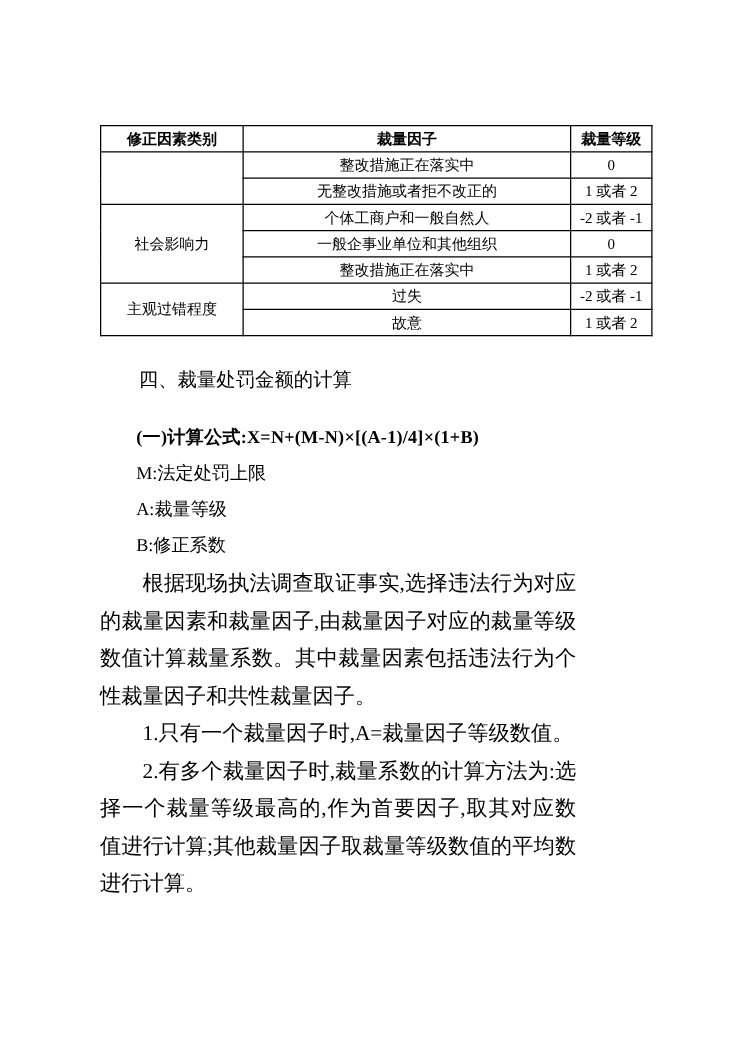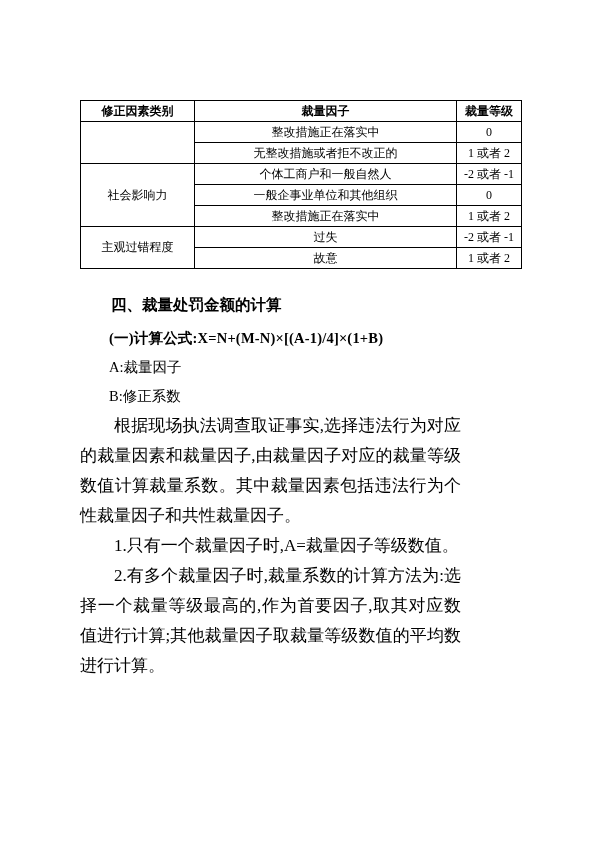--- a/index.html
+++ b/index.html
@@ -32,26 +32,26 @@
     font-family: "Liberation Serif", "DejaVu Serif", serif;
   }
   table.factors th { font-weight: bold; }
   col.c-cat   { width: 114px; }
   col.c-fac   { width: 262px; }
   col.c-grade { width: 65px;  }
   
   .section-title {
     margin-top: 24px;
     font-size: 15.5px;
-    font-weight: bold;
+    font-weight: normal;
     text-indent: 2em;
     line-height: 24px;
   }
   .formula-line {
-    margin-top: 6px;
+    margin-top: 18px;
     font-size: 14.5px;
     font-weight: bold;
     text-indent: 2em;
     line-height: 30px;
     letter-spacing: 0.2px;
   }
   .def-line {
     font-size: 14.5px;
     line-height: 29px;
     text-indent: 2em;
@@ -121,21 +121,22 @@
         <td>故意</td>
         <td>1 或者 2</td>
       </tr>
     </tbody>
   </table>
 
   <div class="section-title">四、裁量处罚金额的计算</div>
 
   <div class="formula-line"><span>(一)计算公式:</span><span>X=N+(M-N)×[(A-1)/4]×(1+B)</span></div>
 
-  <div class="def-line">A:裁量因子</div>
+  <div class="def-line">M:法定处罚上限</div>
+  <div class="def-line">A:裁量等级</div>
   <div class="def-line">B:修正系数</div>
 
 
   <p class="body-par">根据现场执法调查取证事实,选择违法行为对应的裁量因素和裁量因子,由裁量因子对应的裁量等级数值计算裁量系数。其中裁量因素包括违法行为个性裁量因子和共性裁量因子。</p>
   <p class="body-par">1.只有一个裁量因子时,A=裁量因子等级数值。</p>
   <p class="body-par">2.有多个裁量因子时,裁量系数的计算方法为:选择一个裁量等级最高的,作为首要因子,取其对应数值进行计算;其他裁量因子取裁量等级数值的平均数进行计算。</p>
 
 </div>
 
 </body></html>

